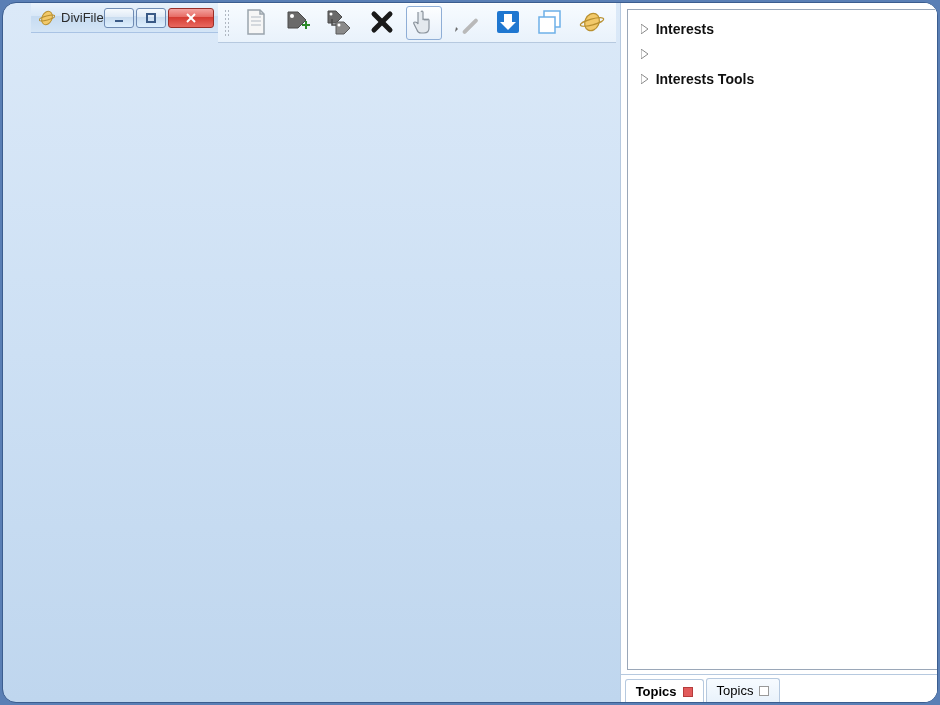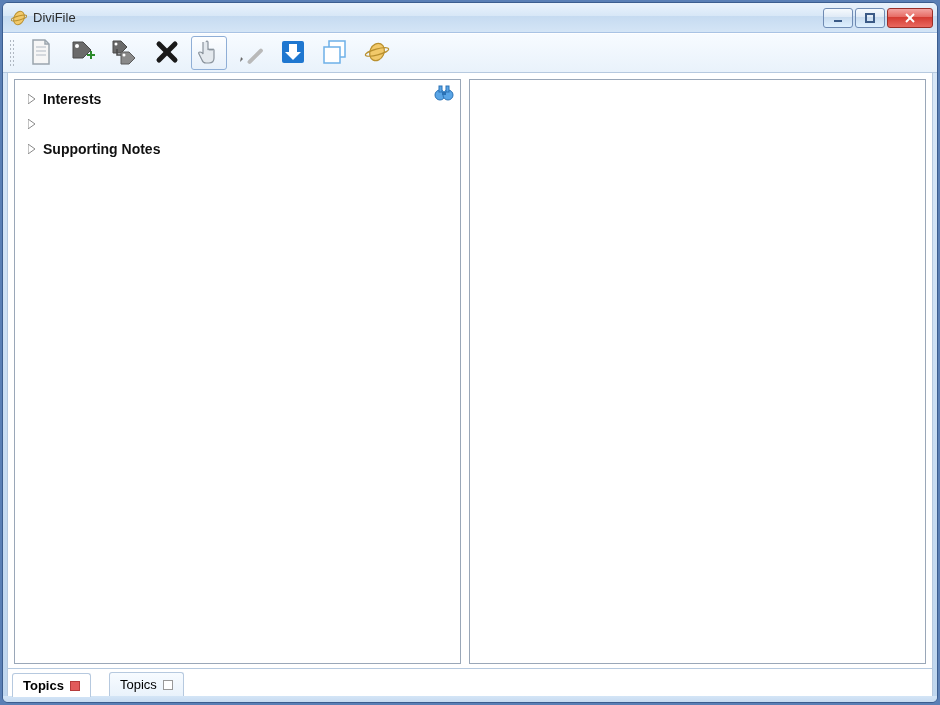--- a/index.html
+++ b/index.html
@@ -9,24 +9,25 @@
     background: #5a7fb5;
     width: 940px;
     height: 705px;
     overflow: hidden;
   }
   .window {
     position: absolute;
     left: 2px; top: 2px; right: 2px; bottom: 2px;
     background: linear-gradient(to bottom, #dbe9f8 0%, #cde0f4 50%, #bfd6ee 100%);
     border: 1px solid #3b5d8f;
-    border-radius: 6px;
+    border-radius: 14px;
     display: flex;
-    flex-direction: column;
+    flex-direction: row;
     overflow: hidden;
+    padding-left: 28px;
   }
   
   .titlebar {
     height: 30px;
     background: linear-gradient(to bottom, #eaf3fc 0%, #d7e7f7 45%, #c6dbf1 46%, #d4e5f6 100%);
     display: flex;
     align-items: center;
     padding: 0 4px 0 8px;
     border-bottom: 1px solid #a9c3e4;
   }
@@ -141,21 +142,21 @@
     padding: 0 4px;
   }
   .tab {
     height: 24px;
     padding: 0 10px;
     display:flex; align-items:center; gap:6px;
     border: 1px solid #b6c9df;
     border-bottom: none;
     background: linear-gradient(to bottom, #f7fbff, #e9f2fb);
     border-radius: 3px 3px 0 0;
-    margin-right: 18px;
+    margin-right: 2px;
     font-size: 13px;
     cursor: default;
   }
   .tab.active {
     background: #fff;
     position: relative;
     top: 1px;
     font-weight: 700;
   }
   .tab .sq { width:10px; height:10px; border:1px solid #999; display:inline-block; }
@@ -318,21 +319,21 @@
                   <polygon points="0,0 7,5 0,10" fill="#fff" stroke="#8a8a8a"></polygon>
                 </svg>
             </span>
           </div>
           <div class="tree-row">
             <span class="expander">
               <svg width="8" height="10" viewBox="0 0 8 10">
                   <polygon points="0,0 7,5 0,10" fill="#fff" stroke="#8a8a8a"></polygon>
                 </svg>
             </span>
-            <span class="label">Supporting Notes</span>
+            <span class="label">Interests Tools</span>
           </div>
         </div>
       </div>
       <div class="pane"></div>
     </div>
 
     <div class="bottom-tabs">
       <div class="tab active">
         <span>Topics</span>
         <span class="sq red"></span>

